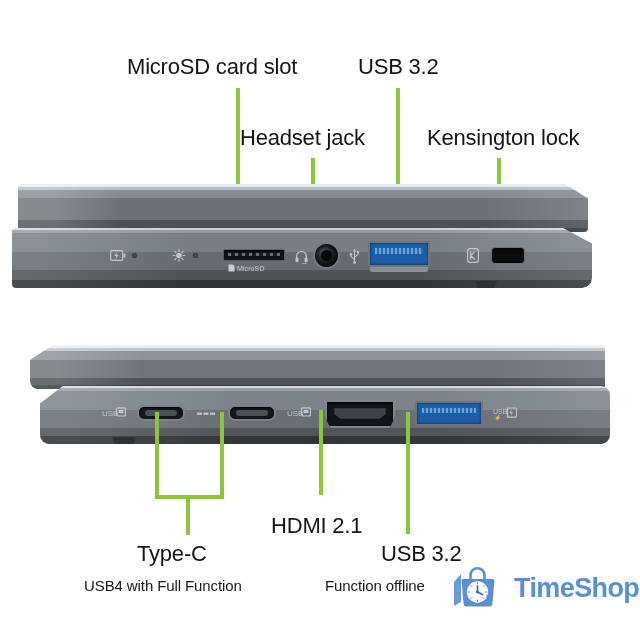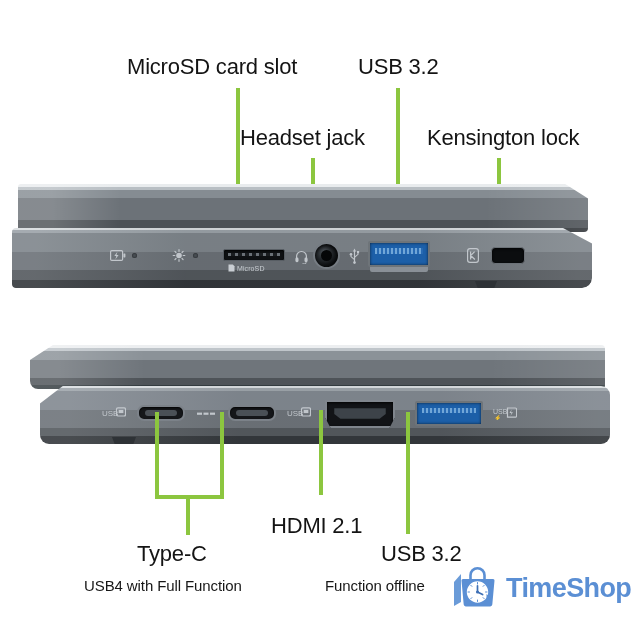--- a/index.html
+++ b/index.html
@@ -184,21 +184,21 @@
     background: #2e3236;
     border-radius: 0 0 3px 3px;
   }
 
   
   #watermark {
     position: absolute;
     left: 452px; top: 566px;
     display: flex;
     align-items: center;
-    gap: 8px;
+    gap: 16px;
   }
   #watermark .wm-text {
     font-size: 27px;
     font-weight: 700;
     color: #5b8fd4;
     letter-spacing: -0.6px;
     line-height: 1;
   }
   #watermark .wm-mark { position: relative; width: 46px; height: 44px; }
 </style>

